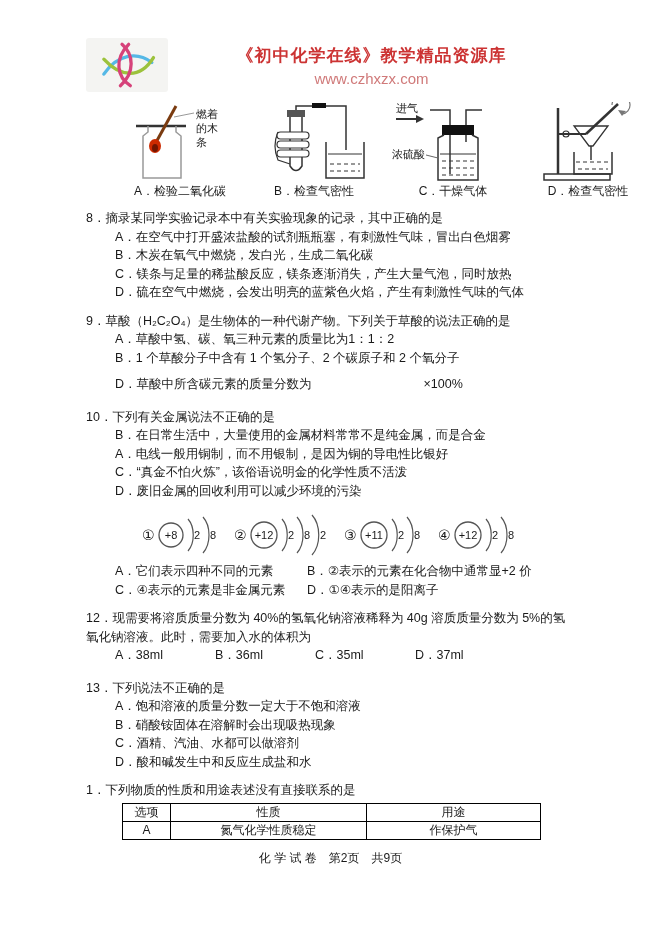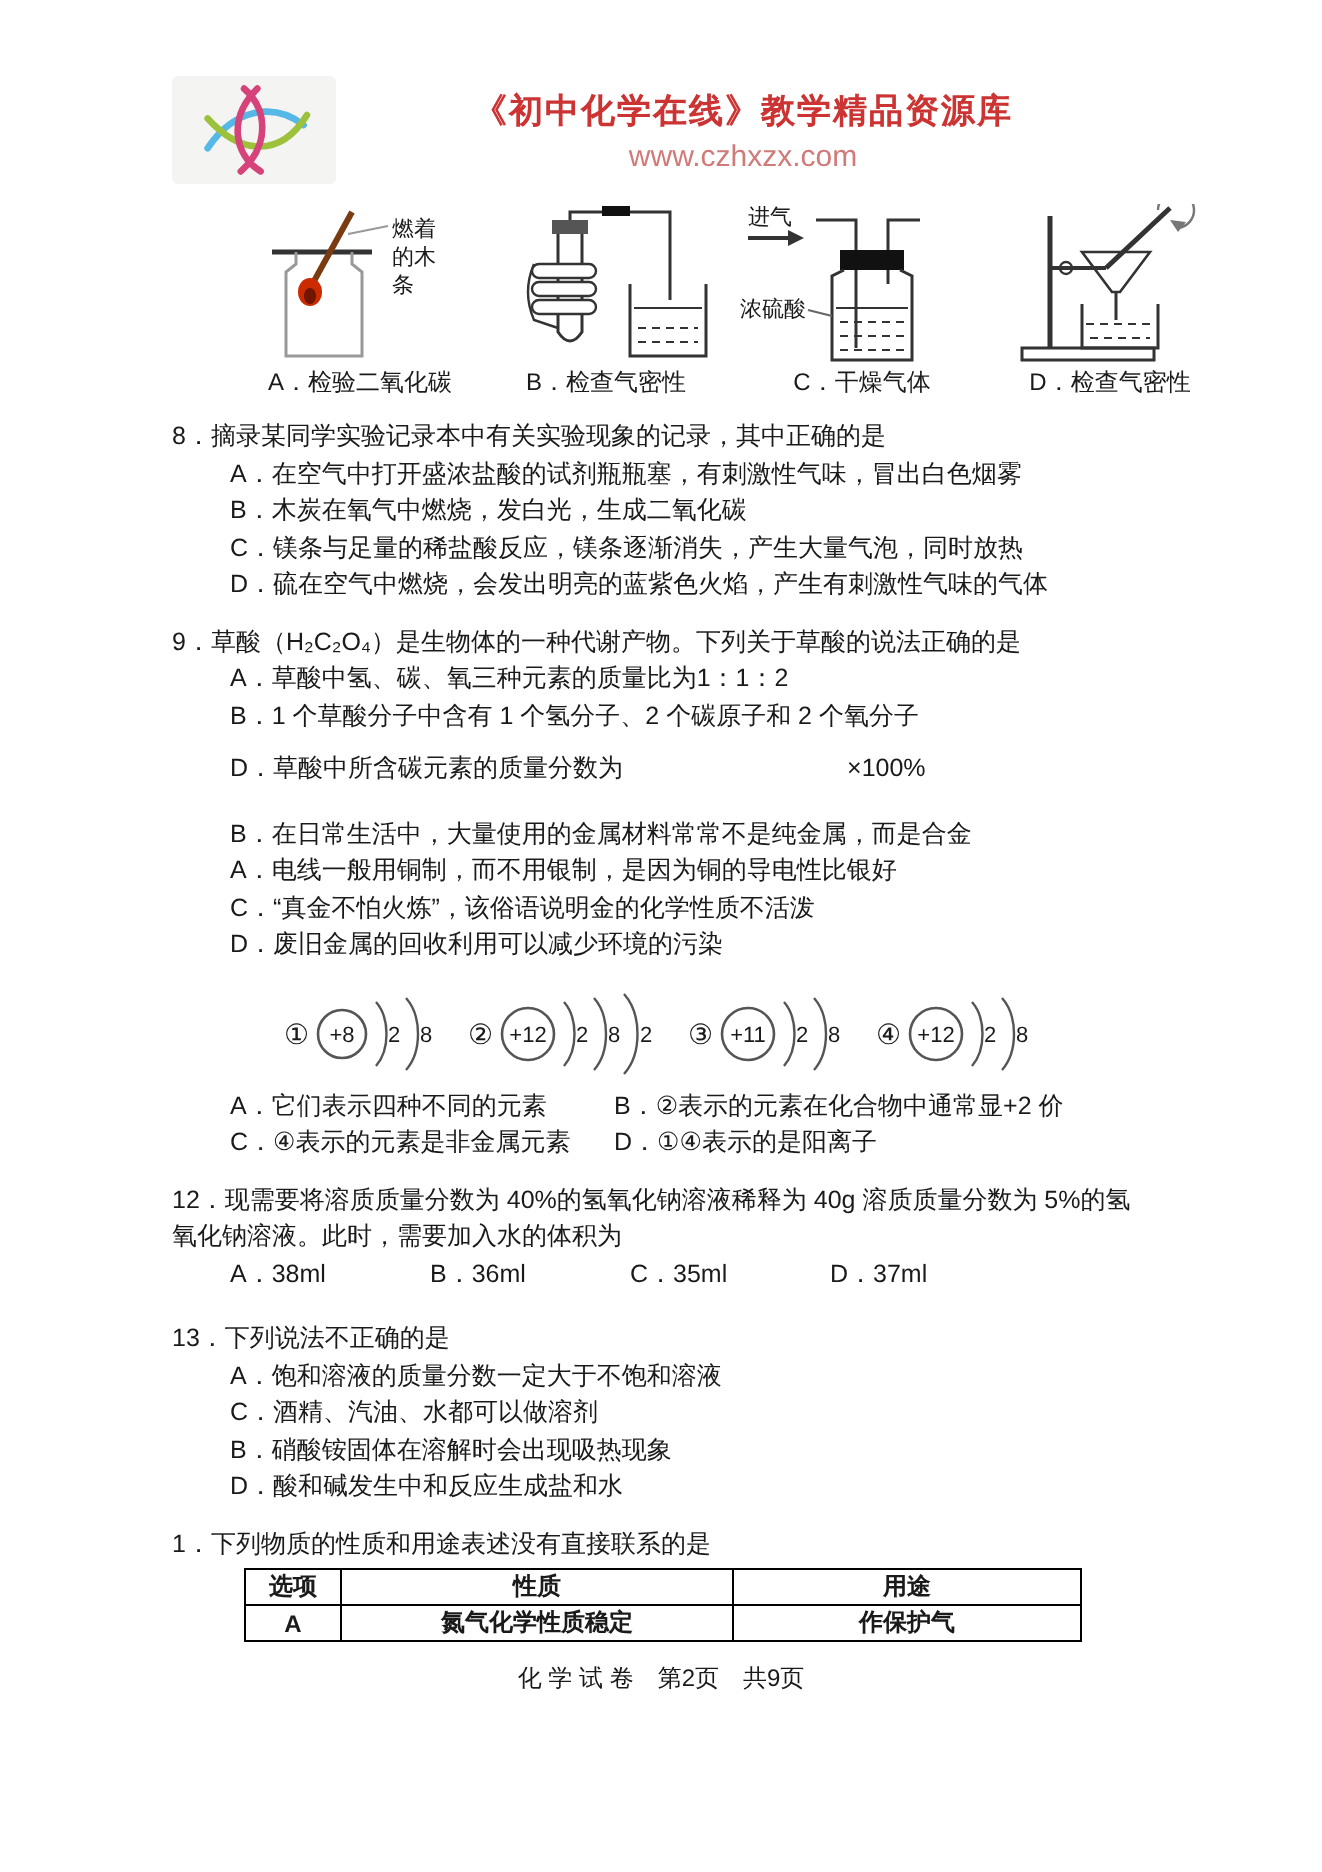--- a/index.html
+++ b/index.html
@@ -13,35 +13,35 @@
   .header { display:flex; align-items:flex-start; margin-bottom:4px; height:60px; }
   .logo-box { width:82px; height:54px; background:#f4f4f2; border-radius:3px;
     display:flex; align-items:center; justify-content:center; }
   .title-block { flex:1; text-align:center; padding-top:6px; }
   .site-title { color:#cc3333; font-weight:bold; font-size:17px; letter-spacing:1px; }
   .site-url { color:#d07a7a; font-size:15px; margin-top:3px; }
   .question { margin-bottom:10px; }
   .stem { line-height:18.5px; }
   .options { margin-left:29px; }
   .option { line-height:18.5px; }
-  .fig-row { display:flex; align-items:flex-end; margin:2px 0 0 38px; gap:13px; }
+  .fig-row { display:flex; align-items:flex-end; margin:2px 0 0 38px; gap:24px; }
   .fig { display:flex; flex-direction:column; align-items:center; }
   .fig-caption { font-size:12px; line-height:16px; margin-top:1px; white-space:nowrap; }
   svg { display:block; }
   svg text { font-family:"Liberation Sans","DejaVu Sans",sans-serif; fill:#1a1a1a; }
   .particles-row { display:flex; justify-content:center; align-items:center; gap:12px; margin:6px 0 4px 0; }
   .opt-grid-row { display:flex; margin-left:29px; line-height:18.5px; }
   .opt-grid-row .first { width:192px; flex:none; }
   .q12-opts { display:flex; margin-left:29px; line-height:18.5px; }
   .q12-opts .opt { width:100px; flex:none; }
   .q9-d { margin-left:29px; line-height:18.5px; margin-top:8px; }
   .q9-d .suffix { margin-left:112px; }
   .q14-table { border-collapse:collapse; margin:3px 0 0 36px; }
   .q14-table th, .q14-table td {
-    border:1.5px solid #000; text-align:center; font-weight:bold;
+    border:1.5px solid #000; text-align:center; font-weight:normal;
     font-size:12px; height:16px; padding:0 4px;
   }
   .col-opt { width:48px; } .col-prop { width:196px; } .col-use { width:174px; }
   .footer { text-align:center; font-size:12px; margin-top:10px; }
 </style>
 </head>
 <body>
 
 <div class="page">
 
@@ -153,20 +153,21 @@
     <div class="options">
       <div class="option">A．草酸中氢、碳、氧三种元素的质量比为1：1：2</div>
       <div class="option">B．1 个草酸分子中含有 1 个氢分子、2 个碳原子和 2 个氧分子</div>
     </div>
     <div class="q9-d">
       <span>D．草酸中所含碳元素的质量分数为</span><span class="suffix">×100%</span>
     </div>
   </div>
 
   <div class="question" style="margin-bottom:12px;">
+    <div class="stem">10．下列有关金属说法不正确的是</div>
     <div class="options">
       <div class="option">B．在日常生活中，大量使用的金属材料常常不是纯金属，而是合金</div>
       <div class="option">A．电线一般用铜制，而不用银制，是因为铜的导电性比银好</div>
       <div class="option">C．“真金不怕火炼”，该俗语说明金的化学性质不活泼</div>
       <div class="option">D．废旧金属的回收利用可以减少环境的污染</div>
     </div>
   </div>
 
   <div class="question">
     <div class="particles-row">
@@ -231,22 +232,22 @@
       <span class="opt">B．36ml</span>
       <span class="opt">C．35ml</span>
       <span class="opt">D．37ml</span>
     </div>
   </div>
 
   <div class="question">
     <div class="stem">13．下列说法不正确的是</div>
     <div class="options">
       <div class="option">A．饱和溶液的质量分数一定大于不饱和溶液</div>
+      <div class="option">B．硝酸铵固体在溶解时会出现吸热现象</div>
       <div class="option">C．酒精、汽油、水都可以做溶剂</div>
-      <div class="option">B．硝酸铵固体在溶解时会出现吸热现象</div>
       <div class="option">D．酸和碱发生中和反应生成盐和水</div>
     </div>
   </div>
 
   <div class="question" style="margin-bottom:0;">
     <div class="stem">1．下列物质的性质和用途表述没有直接联系的是</div>
     <table class="q14-table">
       <thead>
         <tr>
           <th class="col-opt">选项</th>

